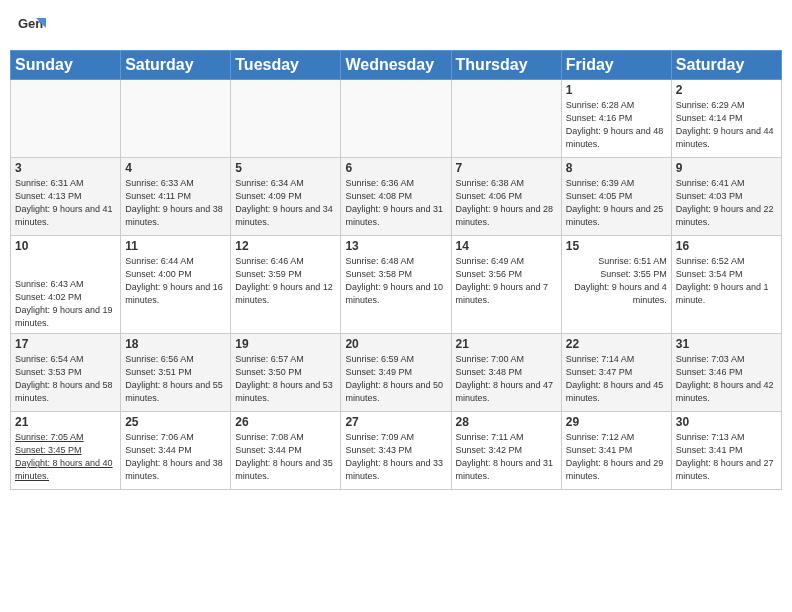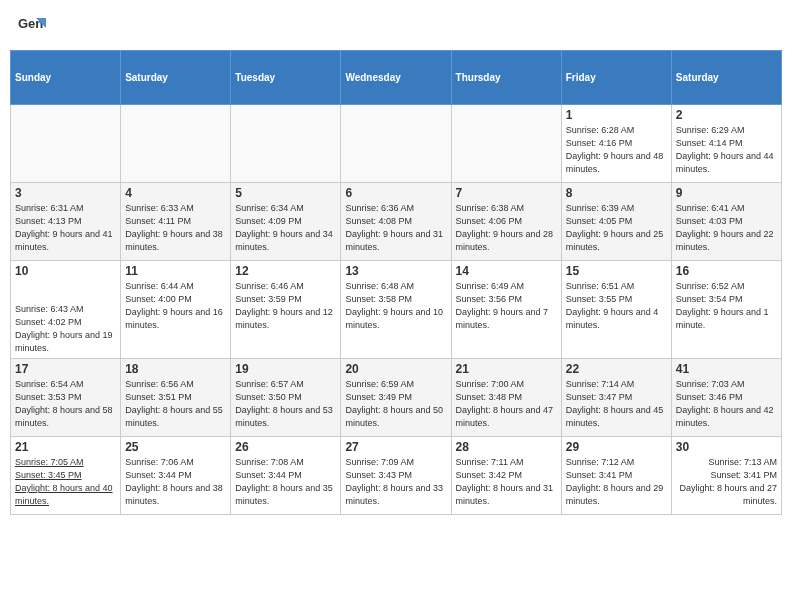--- a/index.html
+++ b/index.html
@@ -13,23 +13,23 @@
     .logo-icon { width: 28px; height: 28px; }
 
     .title-block { text-align: right; }
     .month-title { font-size: 32px; font-weight: 300; color: #333; }
     .subtitle { font-size: 14px; color: #555; margin-top: 2px; }
 
     .calendar { width: 100%; border-collapse: collapse; margin: 0 10px; width: calc(100% - 20px); margin-left: 10px; }
     .calendar th {
       background: #3a7abf;
       color: #fff;
-      font-size: 10px;
+      font-size: 16px;
       font-weight: bold;
-      padding: 21px 4px;
+      padding: 5px 4px;
       border: 1px solid #5a9ad0;
       text-align: left;
       margin-left: 44px;
     }
     .calendar td {
       vertical-align: top;
       border: 1px solid #ccc;
       padding: 3px 4px;
       width: 14.28%;
       height: 78px;
@@ -164,21 +164,21 @@
 Daylight: 9 hours and 10 minutes.</div>
         </td>
         <td>
           <span class="day-num">14</span>
           <div class="day-info" style="white-space: pre-line;">Sunrise: 6:49 AM
 Sunset: 3:56 PM
 Daylight: 9 hours and 7 minutes.</div>
         </td>
         <td>
           <span class="day-num">15</span>
-          <div class="day-info" style="white-space: pre-line;">Sunrise: 6:51 AM
+          <div class="day-info" style="white-space: pre-line; text-align: right;">Sunrise: 6:51 AM
 Sunset: 3:55 PM
 Daylight: 9 hours and 4 minutes.</div>
         </td>
         <td>
           <span class="day-num">16</span>
           <div class="day-info" style="white-space: pre-line;">Sunrise: 6:52 AM
 Sunset: 3:54 PM
 Daylight: 9 hours and 1 minute.</div>
         </td>
       </tr>
@@ -213,21 +213,21 @@
 Sunset: 3:48 PM
 Daylight: 8 hours and 47 minutes.</div>
         </td>
         <td>
           <span class="day-num">22</span>
           <div class="day-info" style="white-space: pre-line;">Sunrise: 7:14 AM
 Sunset: 3:47 PM
 Daylight: 8 hours and 45 minutes.</div>
         </td>
         <td>
-          <span class="day-num">41</span>
+          <span class="day-num">31</span>
           <div class="day-info" style="white-space: pre-line;">Sunrise: 7:03 AM
 Sunset: 3:46 PM
 Daylight: 8 hours and 42 minutes.</div>
         </td>
       </tr>
       <tr>
         <td>
           <span class="day-num">21</span>
           <div class="day-info" style="white-space: pre-line; text-decoration: underline;">Sunrise: 7:05 AM
 Sunset: 3:45 PM
@@ -258,19 +258,19 @@
 Daylight: 8 hours and 31 minutes.</div>
         </td>
         <td>
           <span class="day-num">29</span>
           <div class="day-info" style="white-space: pre-line;">Sunrise: 7:12 AM
 Sunset: 3:41 PM
 Daylight: 8 hours and 29 minutes.</div>
         </td>
         <td>
           <span class="day-num">30</span>
-          <div class="day-info" style="white-space: pre-line; text-align: right;">Sunrise: 7:13 AM
+          <div class="day-info" style="white-space: pre-line;">Sunrise: 7:13 AM
 Sunset: 3:41 PM
 Daylight: 8 hours and 27 minutes.</div>
         </td>
       </tr>
     </tbody>
 </table>
 
 </body></html>

